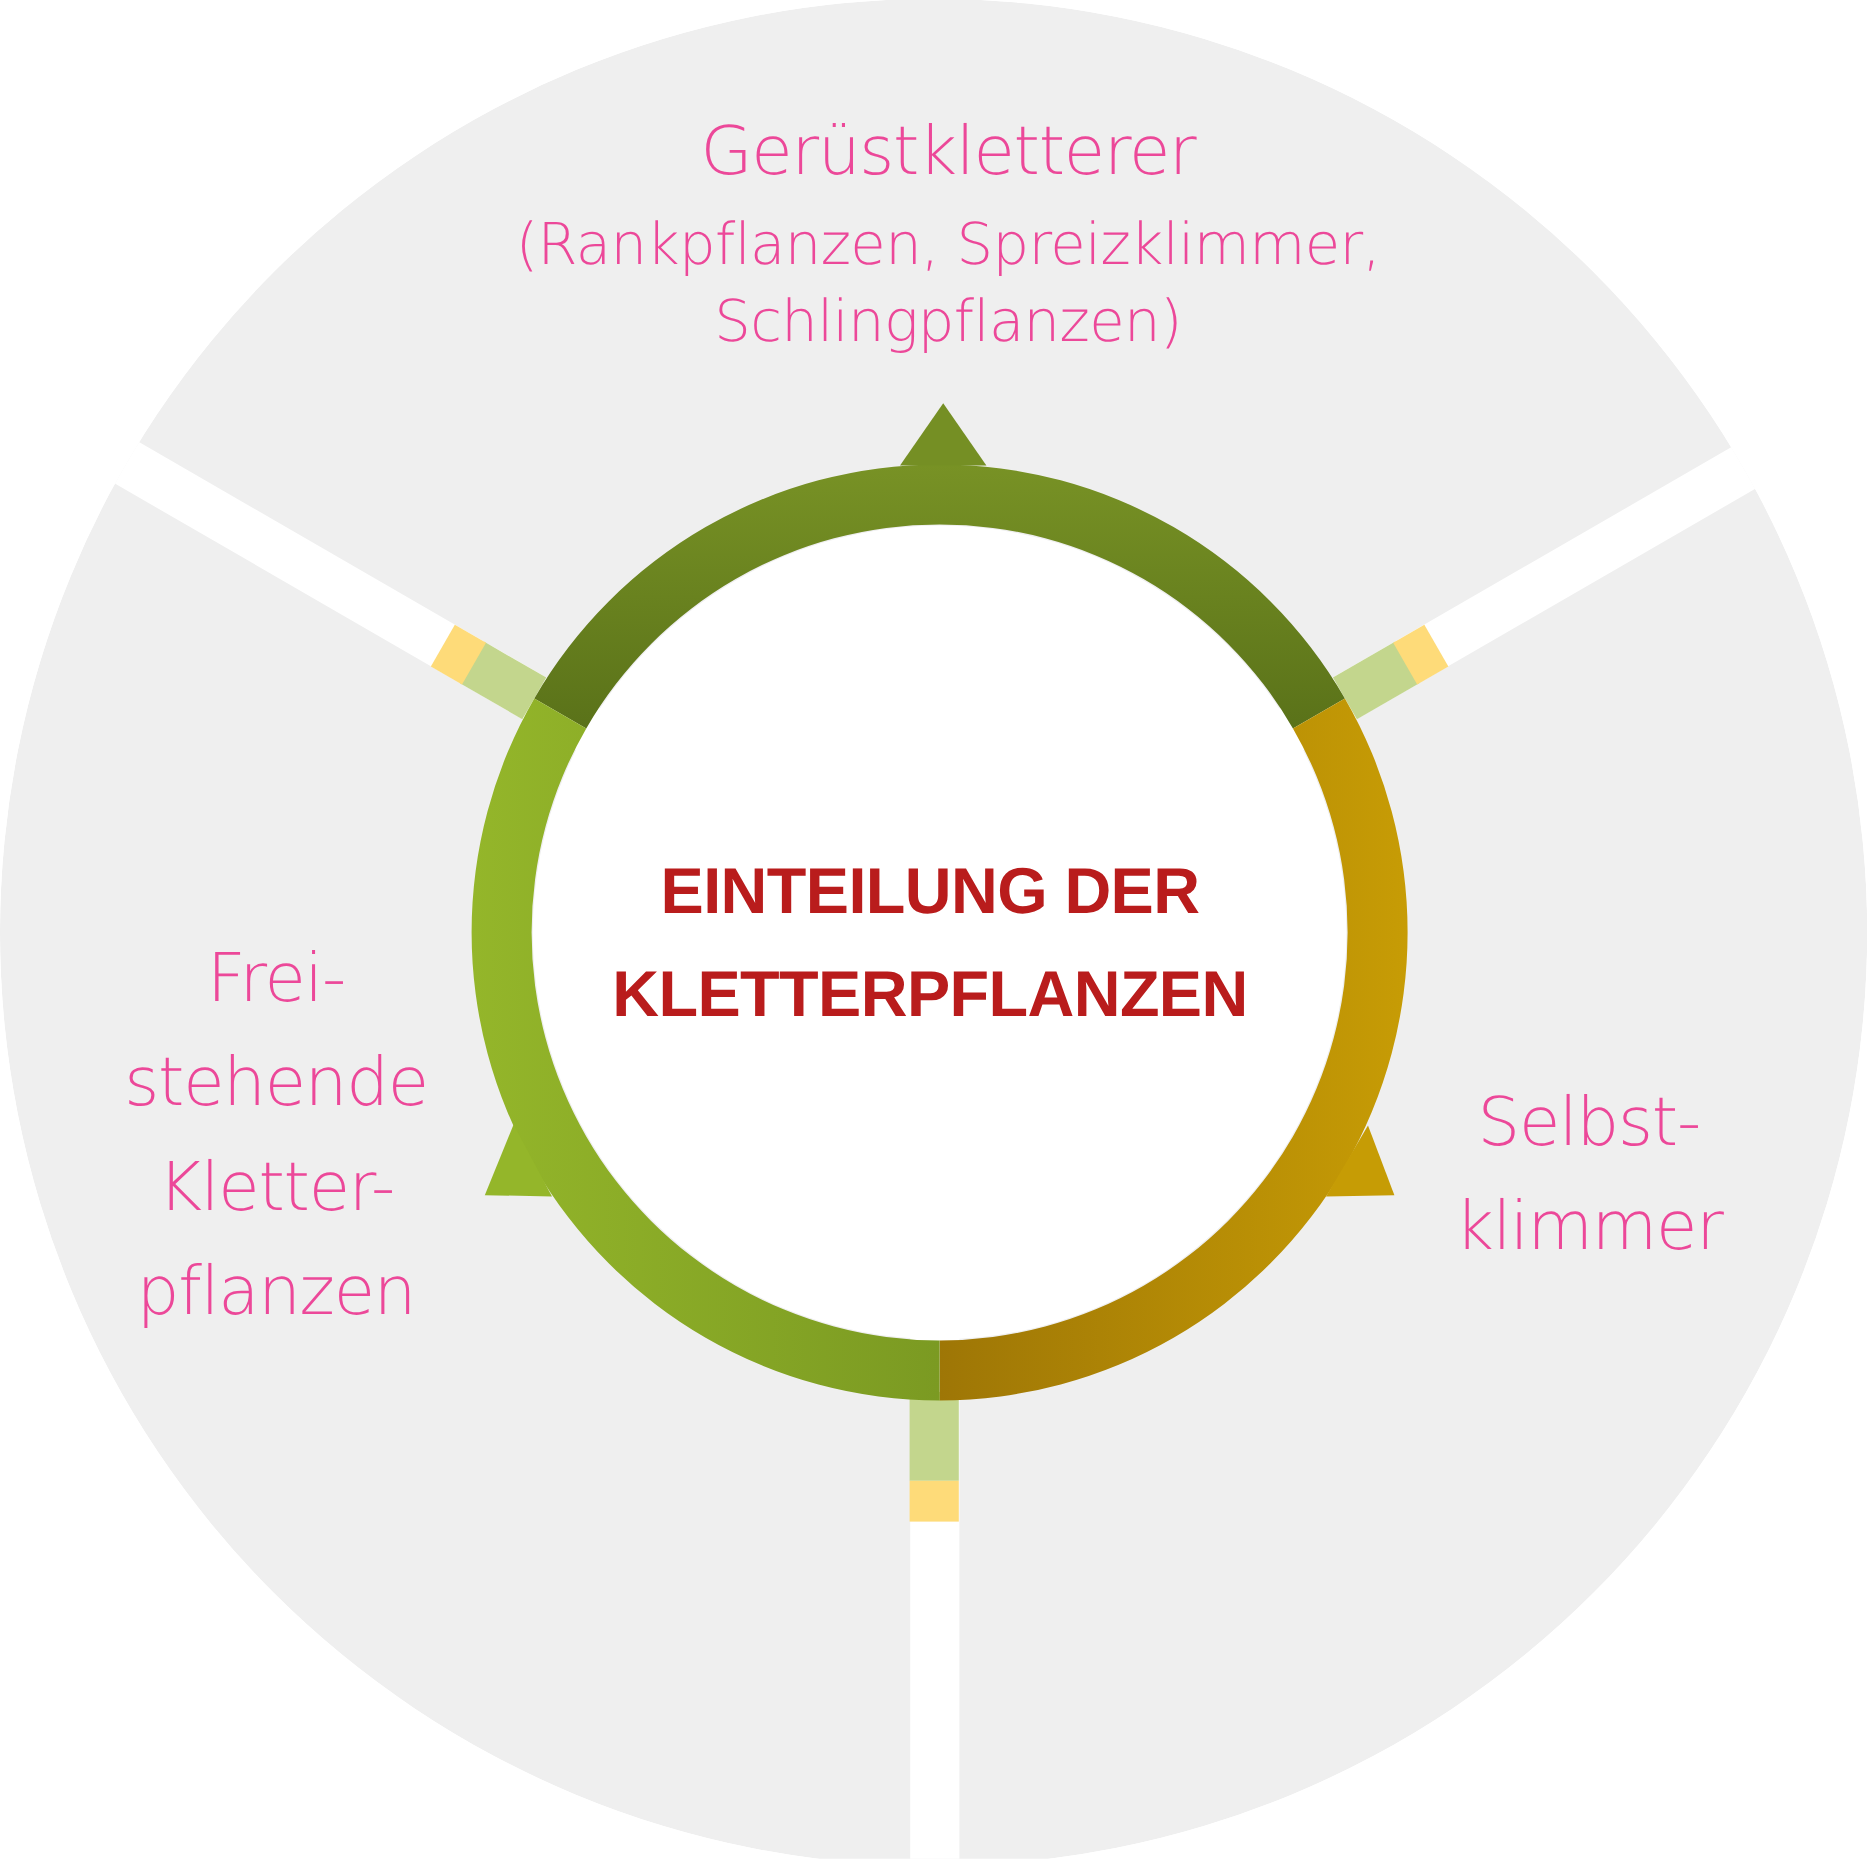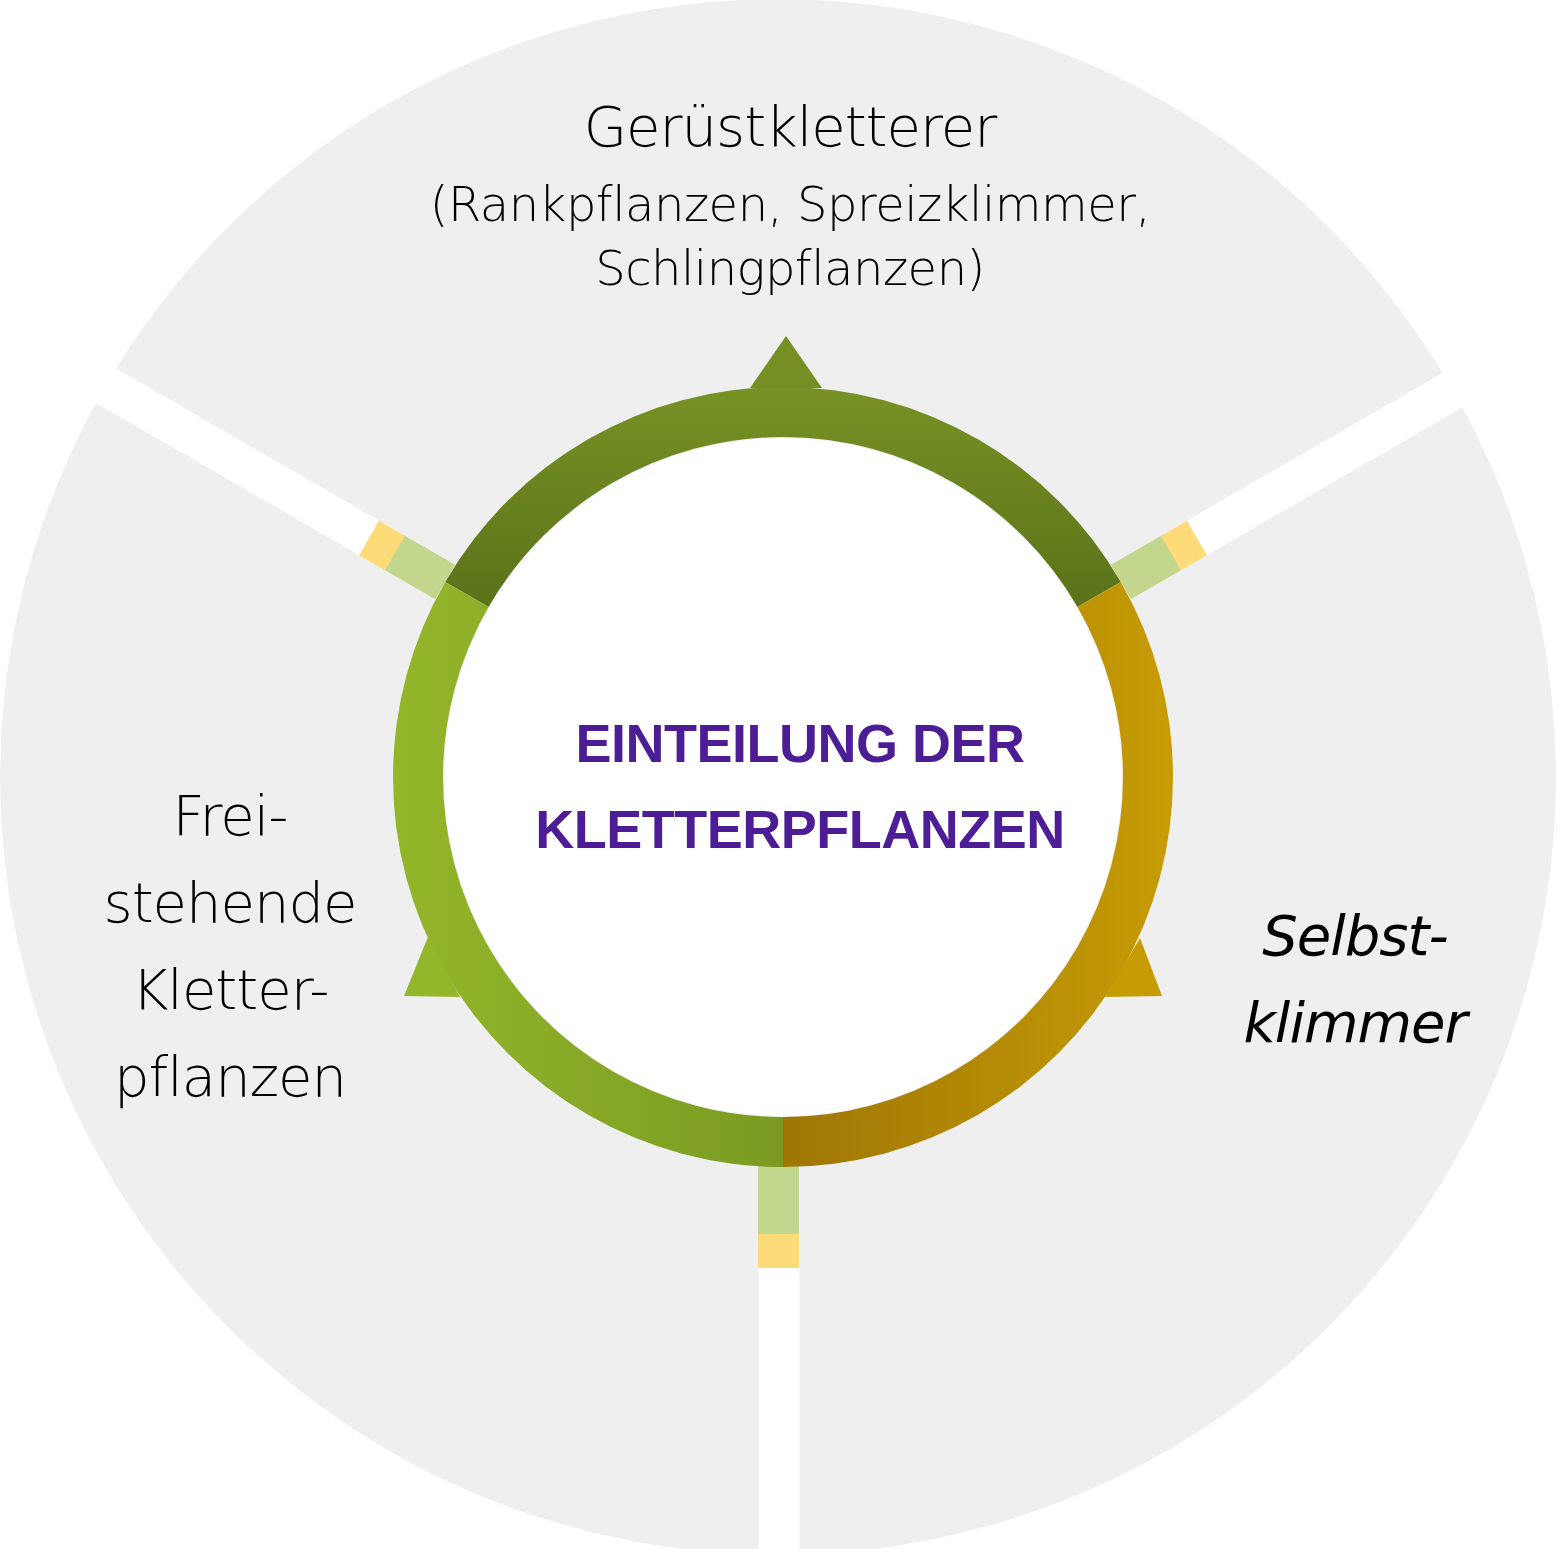--- a/index.html
+++ b/index.html
@@ -2,32 +2,32 @@
 <html><head>
 <meta charset="utf-8">
 <style>
   html, body { margin: 0; padding: 0; background: #ffffff; }
   body { width: 1557px; height: 1549px; position: relative; overflow: hidden; }
   #diagram { position: absolute; left: 0; top: 0; width: 1557px; height: 1549px; }
   .label {
     position: absolute;
     font-family: "DejaVu Sans", sans-serif;
     font-weight: 300;
-    color: #000000;
+    color: #ec4899;
     text-align: center;
     white-space: pre-line;
   }
   #label-top-title { left: 440px; top: 92px; width: 700px; font-size: 56px; line-height: 70px; letter-spacing: -1px; }
   #label-top-sub { left: 420px; top: 172px; width: 740px; font-size: 48px; line-height: 64px; letter-spacing: -0.5px; }
   #label-left { left: 60px; top: 772px; width: 340px; font-size: 56px; line-height: 87px; letter-spacing: -1px; }
-  #label-right { left: 1200px; top: 892px; width: 310px; font-size: 56px; line-height: 87px; letter-spacing: -1px; font-style: italic; }
+  #label-right { left: 1169px; top: 892px; width: 310px; font-size: 56px; line-height: 87px; letter-spacing: -1px; }
   #center-title {
-    position: absolute; left: 470px; top: 700px; width: 660px;
+    position: absolute; left: 445px; top: 700px; width: 660px;
     font-family: "Liberation Sans", sans-serif; font-weight: bold;
-    font-size: 54px; line-height: 86px; color: #4c1d95; text-align: center;
+    font-size: 54px; line-height: 86px; color: #b91c1c; text-align: center;
     white-space: pre-line; letter-spacing: -0.5px;
   }
 </style>
 </head>
 <body>
 
 <svg id="diagram" viewBox="0 0 1557 1549" xmlns="http://www.w3.org/2000/svg">
   <defs>
     <linearGradient id="gTop" x1="0" y1="0" x2="0" y2="1">
       <stop offset="0" stop-color="#789225"></stop>

